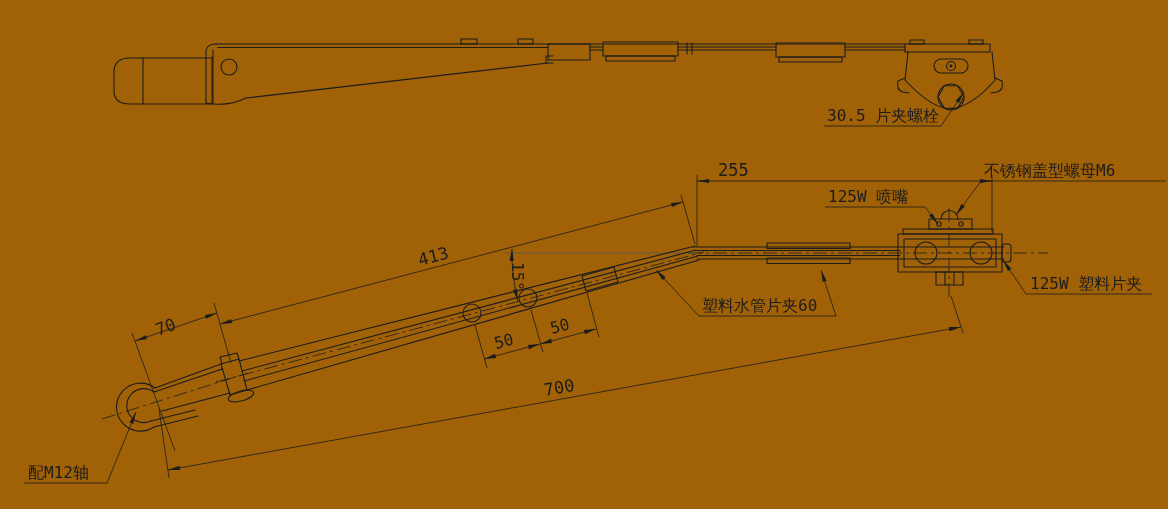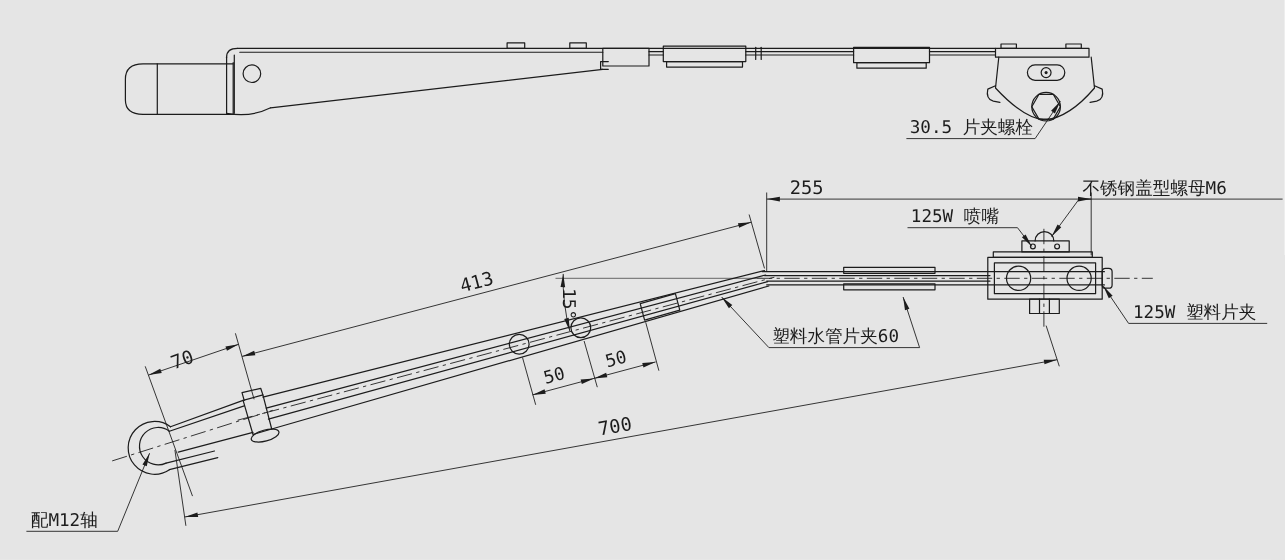--- a/index.html
+++ b/index.html
@@ -1,16 +1,16 @@
 <!DOCTYPE html>
 <html><head>
 <meta charset="utf-8">
 <style>
   html,body{margin:0;padding:0;background:#fff;}
-  #stage{position:relative;width:1168px;height:509px;background:#e5e5e5;overflow:hidden;
+  #stage{position:relative;width:1168px;height:509px;background:#a16207;overflow:hidden;
          font-family:"DejaVu Sans Mono","Liberation Mono",monospace;}
   svg{display:block;}
   .ol{fill:none;stroke:#1c1c1c;stroke-width:1.1;stroke-linecap:round;stroke-linejoin:round;}
   .thin{fill:none;stroke:#1c1c1c;stroke-width:0.8;}
   .ref{fill:none;stroke:#555;stroke-width:0.8;}
   .cl{fill:none;stroke:#1c1c1c;stroke-width:0.8;stroke-dasharray:14 4 3 4;}
   .dimtxt{font-family:"DejaVu Sans Mono","Liberation Mono",monospace;font-size:17px;fill:#1c1c1c;}
   .dimtxt.small{font-size:16px;}
   .lbltxt{font-family:"DejaVu Sans Mono","Liberation Mono",monospace;font-size:16px;fill:#1c1c1c;}
   .hexfill{fill:none;stroke:#1c1c1c;stroke-width:1.1;}

